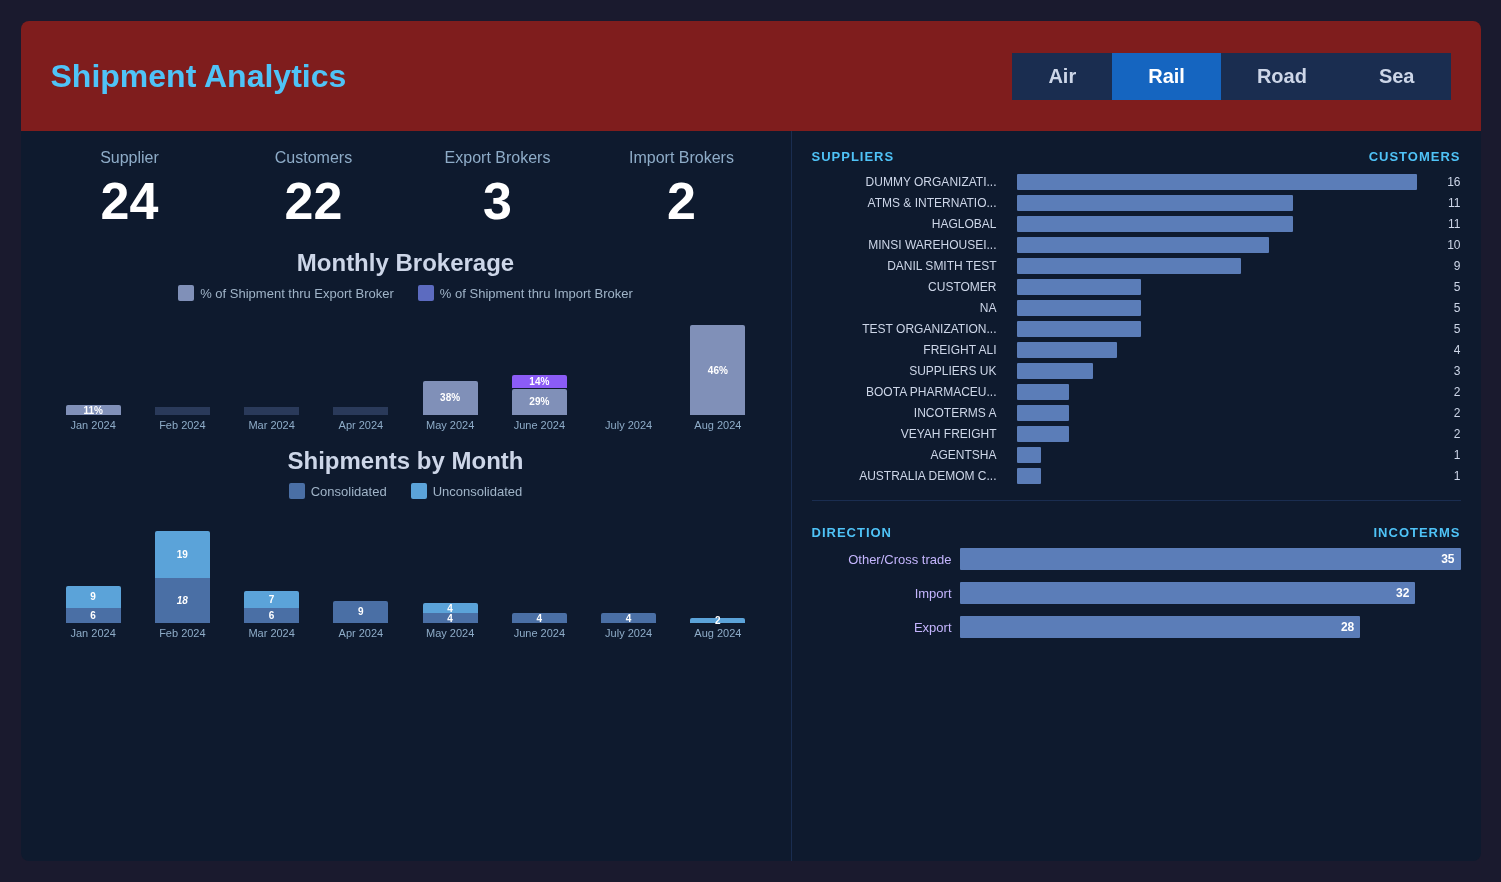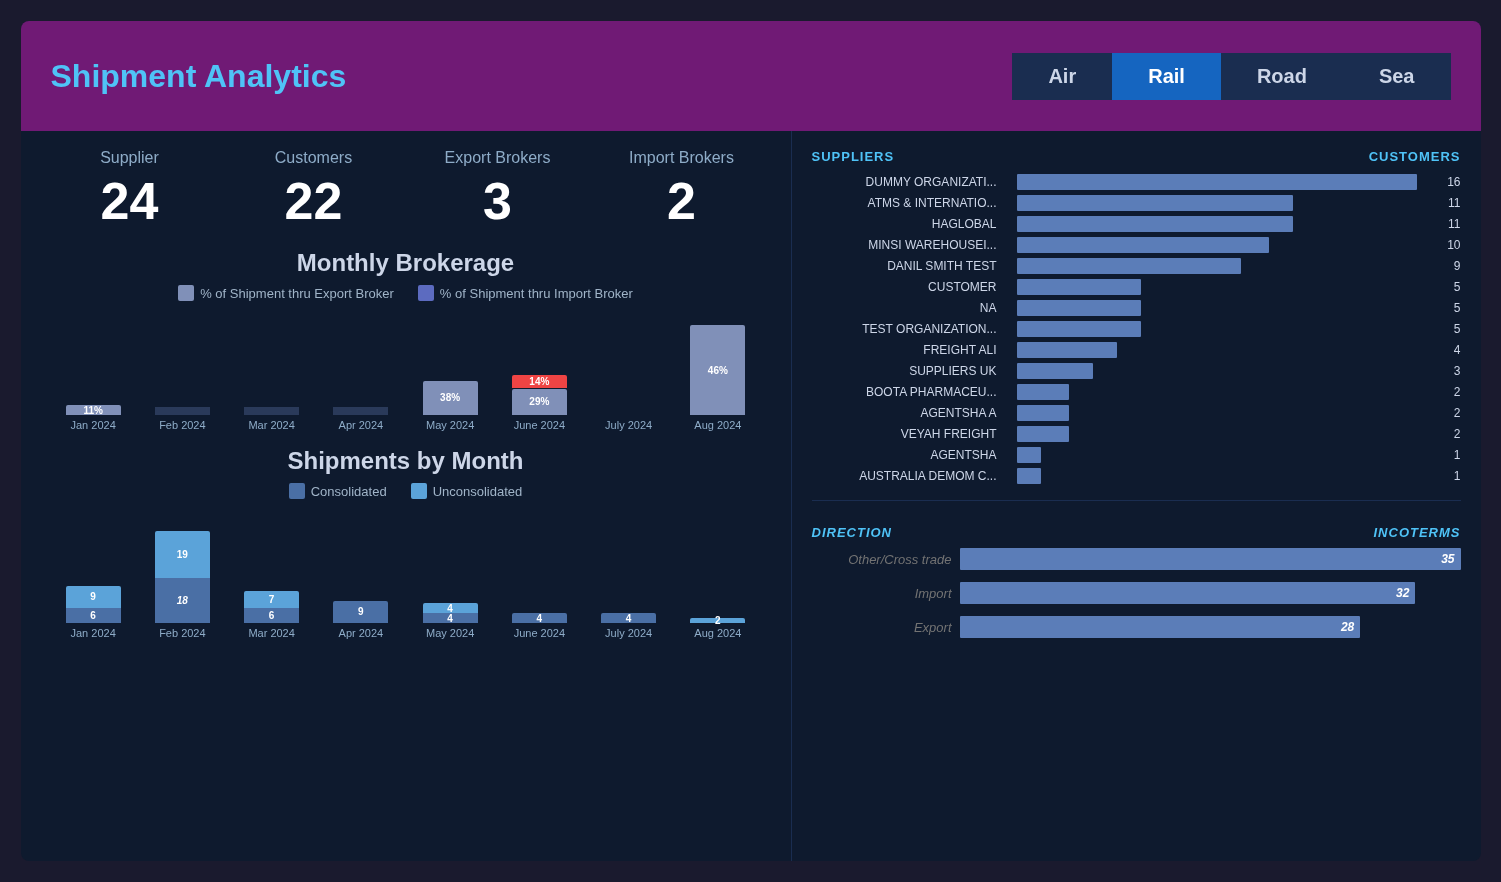--- a/index.html
+++ b/index.html
@@ -15,21 +15,21 @@
     }
     .screen {
       background: #0e1a2e;
       width: 1460px;
       height: 840px;
       border-radius: 8px;
       overflow: hidden;
       position: relative;
     }
     .header {
-      background: #701a75;
+      background: #7f1d1d;
       height: 110px;
       display: flex;
       align-items: center;
       justify-content: space-between;
       padding: 0 30px;
     }
     .header-title {
       color: #4fc3f7;
       font-size: 32px;
       font-weight: 900;
@@ -233,35 +233,34 @@
       border-radius: 1px;
     }
     .supplier-count {
       color: #cdd6e8;
       font-size: 12px;
       width: 24px;
       text-align: right;
     }
     .direction-section {
       margin-top: 24px;
-      font-style: italic;
     }
     .dir-header {
       display: flex;
       justify-content: space-between;
       margin-bottom: 8px;
     }
     .dir-row {
       display: flex;
       align-items: center;
       margin-bottom: 12px;
       gap: 8px;
     }
     .dir-name {
-      color: #737373;
+      color: #c4b5fd;
       font-size: 13px;
       text-align: right;
       width: 140px;
       flex-shrink: 0;
     }
     .dir-bar-container {
       flex: 1;
       height: 22px;
       background: transparent;
     }
@@ -361,21 +360,21 @@
               <div class="bar-label">Apr 2024</div>
             </div>
             <div class="bar-group">
               <div class="bar-wrapper">
                 <div class="bar-segment" style="height: 34.2px; background: rgb(128, 144, 184);">38%</div>
               </div>
               <div class="bar-label">May 2024</div>
             </div>
             <div class="bar-group">
               <div class="bar-wrapper">
-                <div class="bar-segment" style="height: 12.6px; background: #ef4444;">14%</div>
+                <div class="bar-segment" style="height: 12.6px; background: #8b5cf6;">14%</div>
                 <div class="bar-segment" style="height: 26.1px; background: rgb(128, 144, 184);">29%</div>
               </div>
               <div class="bar-label">June 2024</div>
             </div>
             <div class="bar-group">
               <div class="bar-label">July 2024</div>
             </div>
             <div class="bar-group">
               <div class="bar-wrapper">
                 <div class="bar-segment" style="height: 90px; background: rgb(128, 144, 184);">46%</div>
@@ -531,21 +530,21 @@
             <div class="supplier-count">3</div>
           </div>
           <div class="supplier-row">
             <div class="supplier-name">BOOTA PHARMACEU...</div>
             <div class="supplier-bar-container">
               <div class="supplier-bar" style="width: 13%;"></div>
             </div>
             <div class="supplier-count">2</div>
           </div>
           <div class="supplier-row">
-            <div class="supplier-name">AGENTSHA A</div>
+            <div class="supplier-name">INCOTERMS A</div>
             <div class="supplier-bar-container">
               <div class="supplier-bar" style="width: 13%;"></div>
             </div>
             <div class="supplier-count">2</div>
           </div>
           <div class="supplier-row">
             <div class="supplier-name">VEYAH FREIGHT</div>
             <div class="supplier-bar-container">
               <div class="supplier-bar" style="width: 13%;"></div>
             </div>

